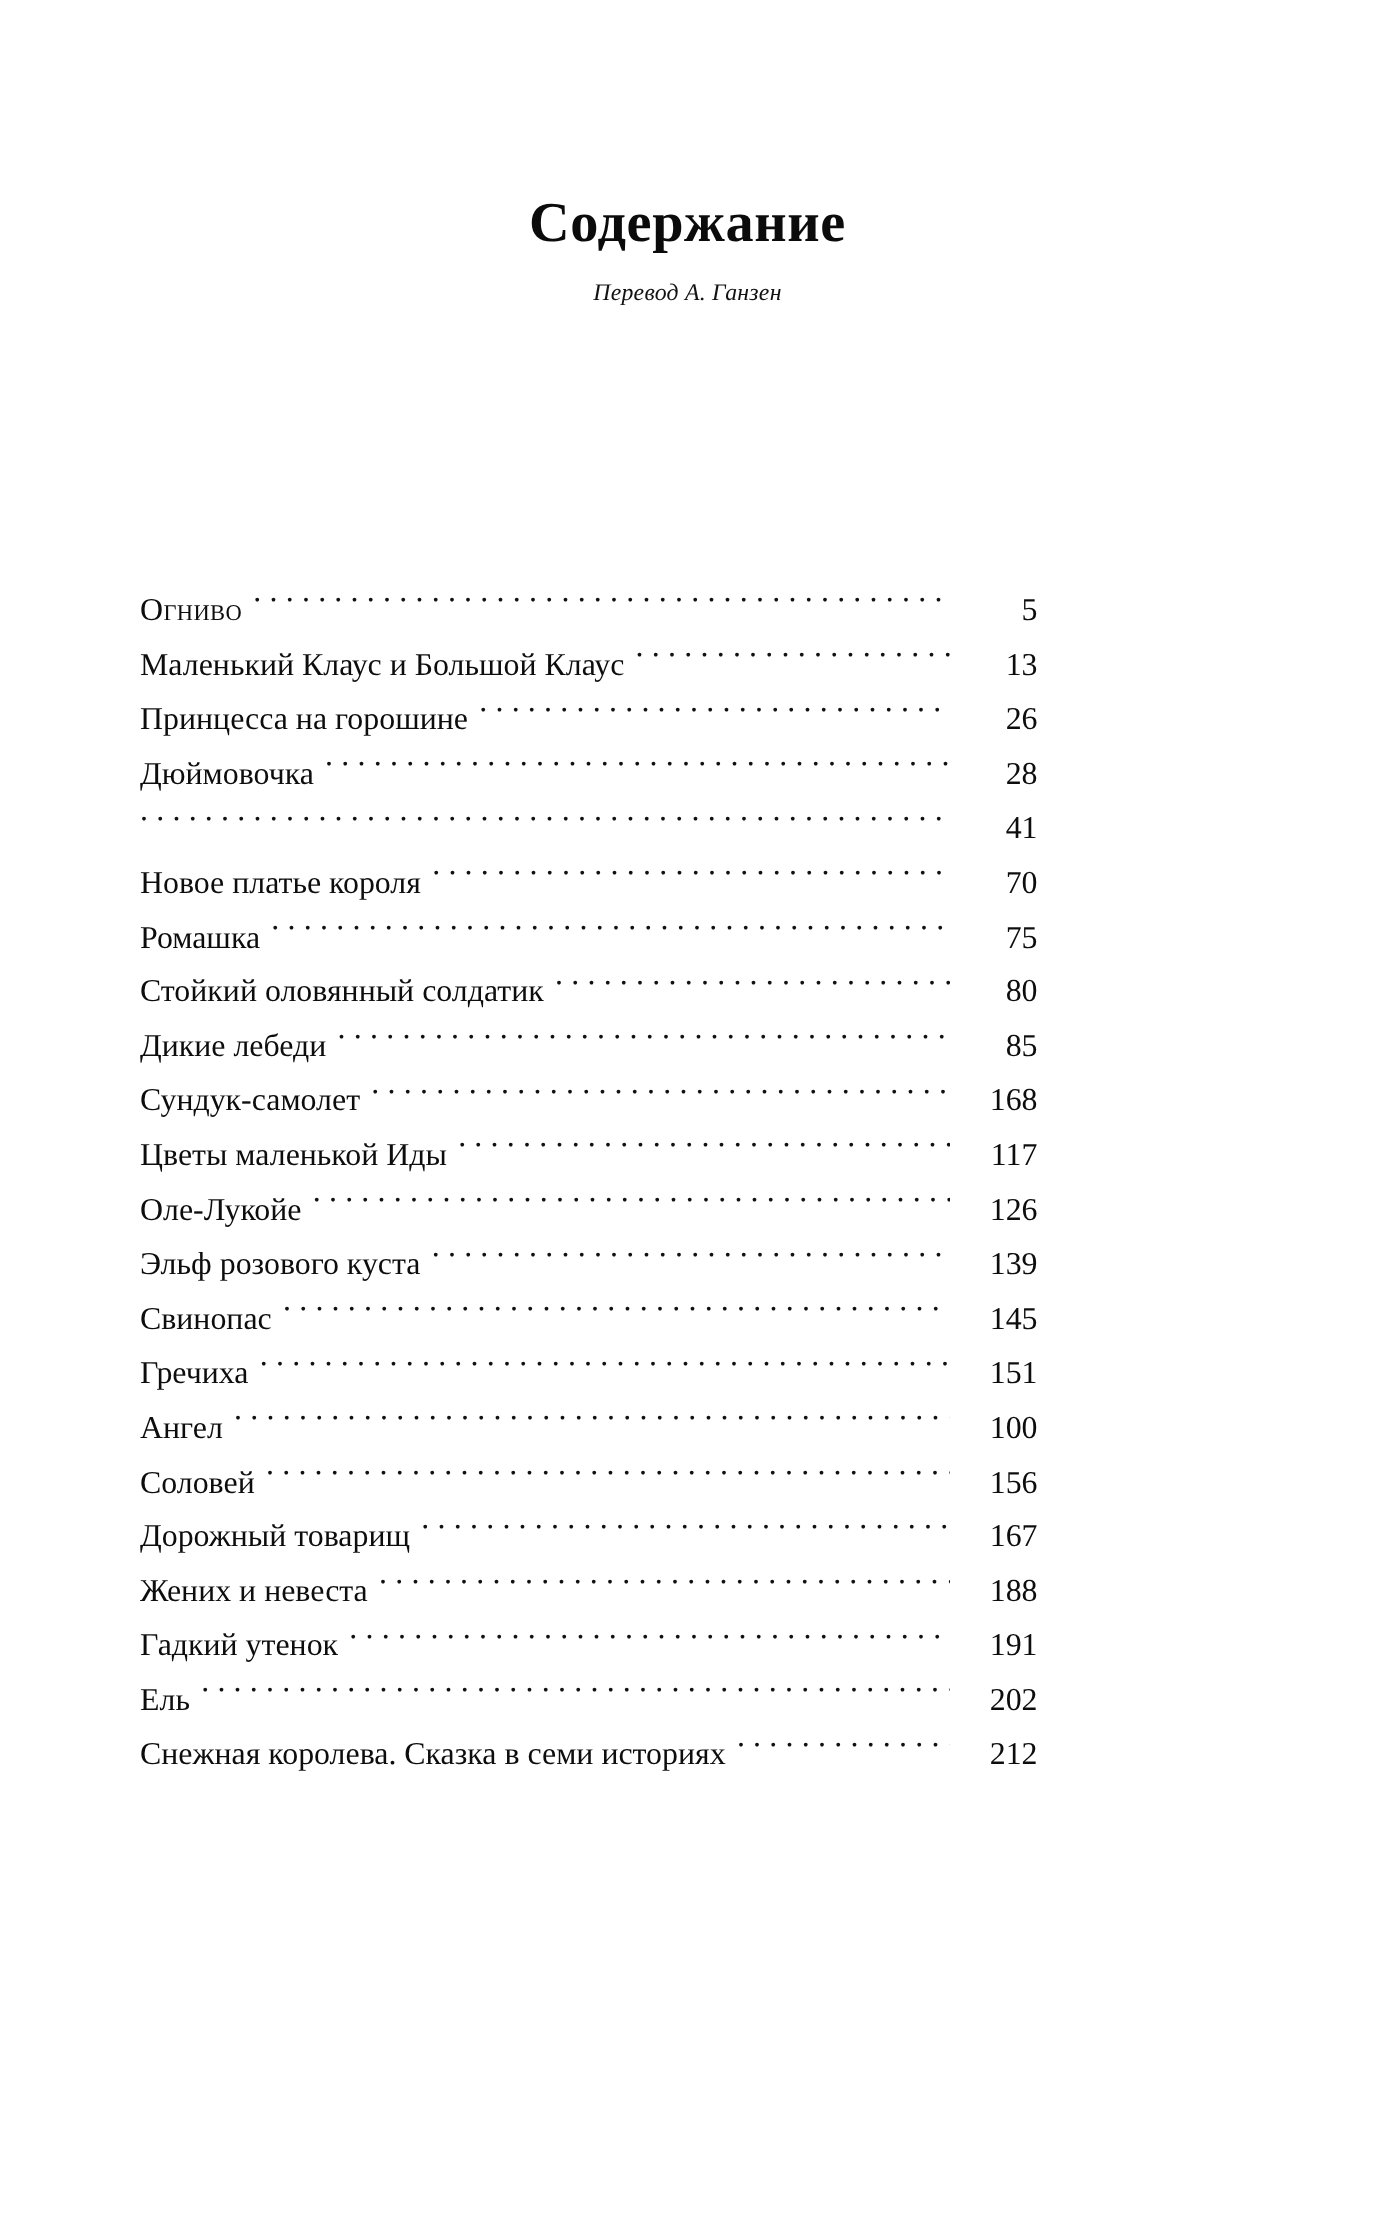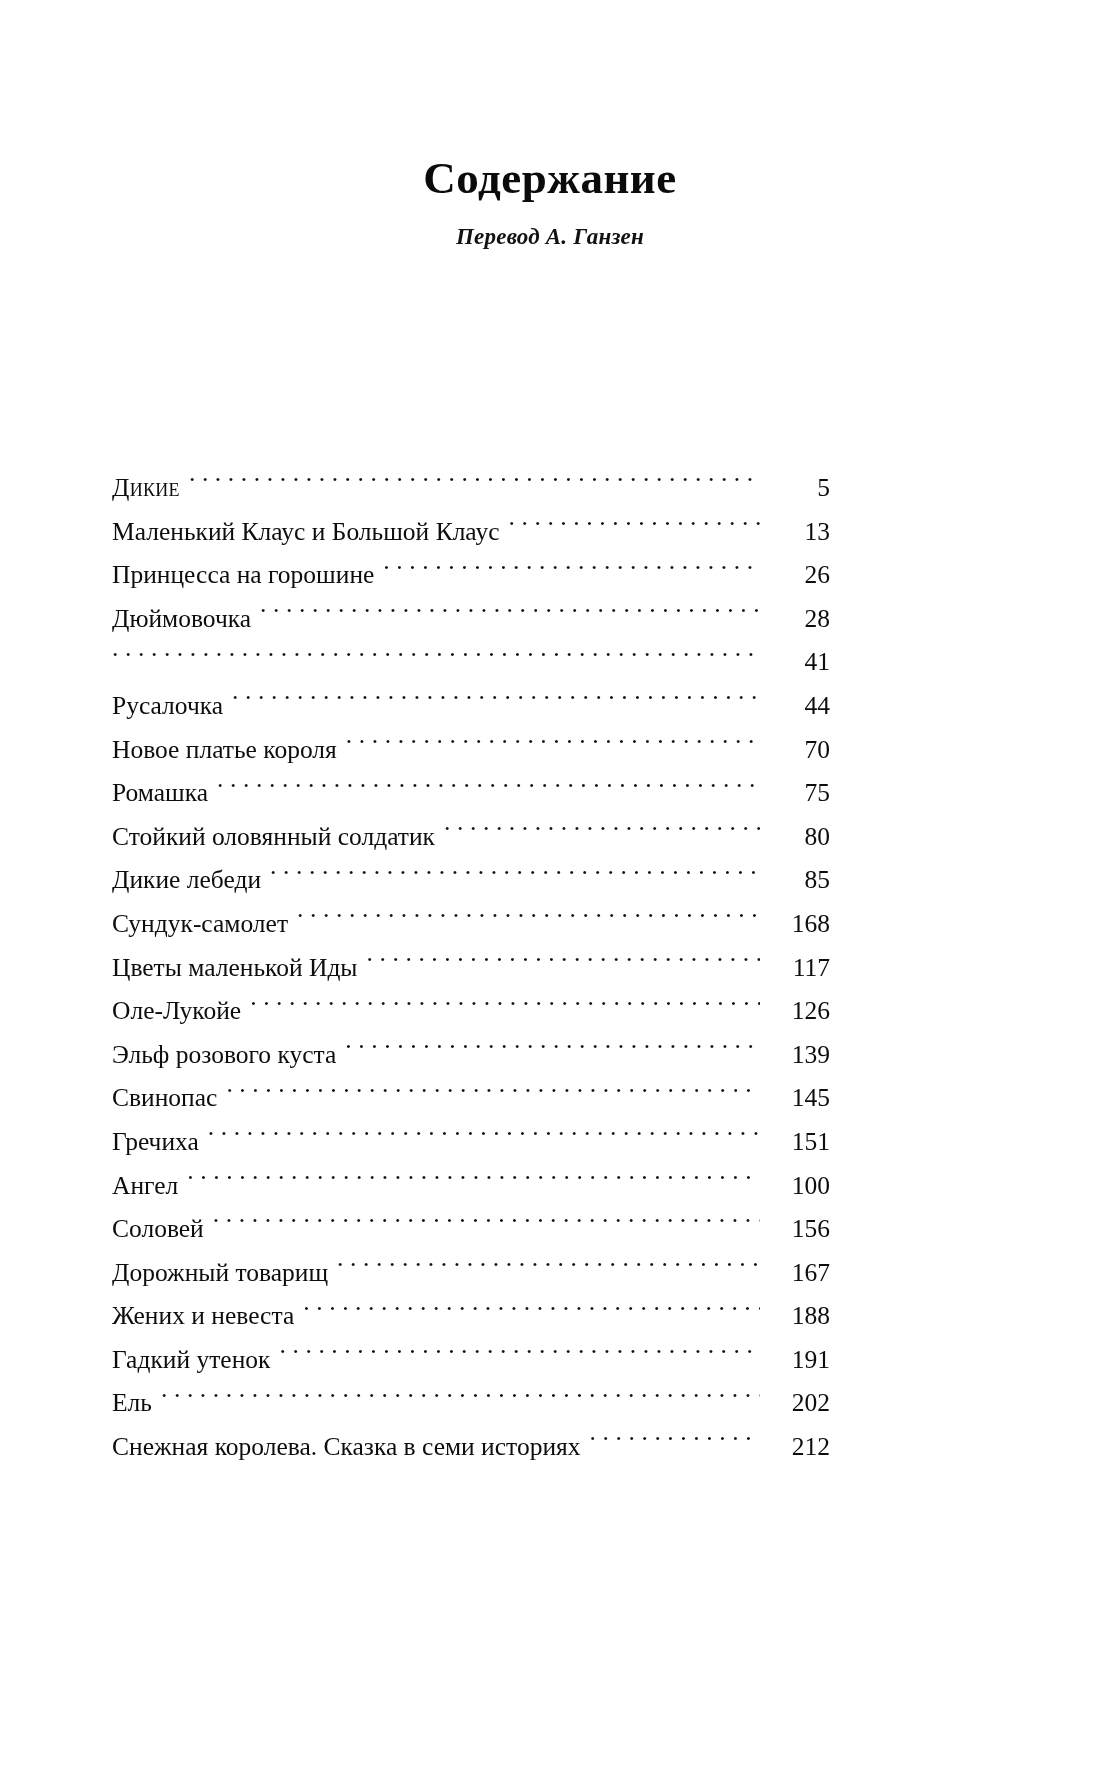--- a/index.html
+++ b/index.html
@@ -30,23 +30,23 @@
     font-family: "Liberation Serif", "DejaVu Serif", serif;
     font-size: 45px;
     font-weight: 700;
     letter-spacing: 0.5px;
     line-height: 1.05;
     margin: 0;
     color: #0b0b0b;
   }
   .toc-subtitle {
     font-family: "Liberation Serif", "DejaVu Serif", serif;
-    font-size: 23px;
+    font-size: 19px;
     font-style: italic;
-    font-weight: 700;
+    font-weight: 400;
     margin: 22px 0 0 0;
     color: #121212;
     letter-spacing: 0.2px;
   }
 
   
   .toc-list {
     position: absolute;
     left: 112px;
     top: 466px;
@@ -107,21 +107,21 @@
 
 <div class="page">
 
   <div class="heading-block">
     <h1 class="toc-title">Содержание</h1>
     <p class="toc-subtitle">Перевод А. Ганзен</p>
   </div>
 
   <ul class="toc-list" id="toc-list">
       <li class="toc-entry">
-        <span class="entry-title smallcaps">Дикие</span>
+        <span class="entry-title smallcaps">Огниво</span>
         <span class="entry-leader"></span>
         <span class="entry-page">5</span>
       </li>
       <li class="toc-entry">
         <span class="entry-title">Маленький Клаус и Большой Клаус</span>
         <span class="entry-leader"></span>
         <span class="entry-page">13</span>
       </li>
       <li class="toc-entry">
         <span class="entry-title">Принцесса на горошине</span>
@@ -131,25 +131,20 @@
       <li class="toc-entry">
         <span class="entry-title">Дюймовочка</span>
         <span class="entry-leader"></span>
         <span class="entry-page">28</span>
       </li>
       <li class="toc-entry">
         <span class="entry-leader"></span>
         <span class="entry-page">41</span>
       </li>
       <li class="toc-entry">
-        <span class="entry-title">Русалочка</span>
-        <span class="entry-leader"></span>
-        <span class="entry-page">44</span>
-      </li>
-      <li class="toc-entry">
         <span class="entry-title">Новое платье короля</span>
         <span class="entry-leader"></span>
         <span class="entry-page">70</span>
       </li>
       <li class="toc-entry">
         <span class="entry-title">Ромашка</span>
         <span class="entry-leader"></span>
         <span class="entry-page">75</span>
       </li>
       <li class="toc-entry">

